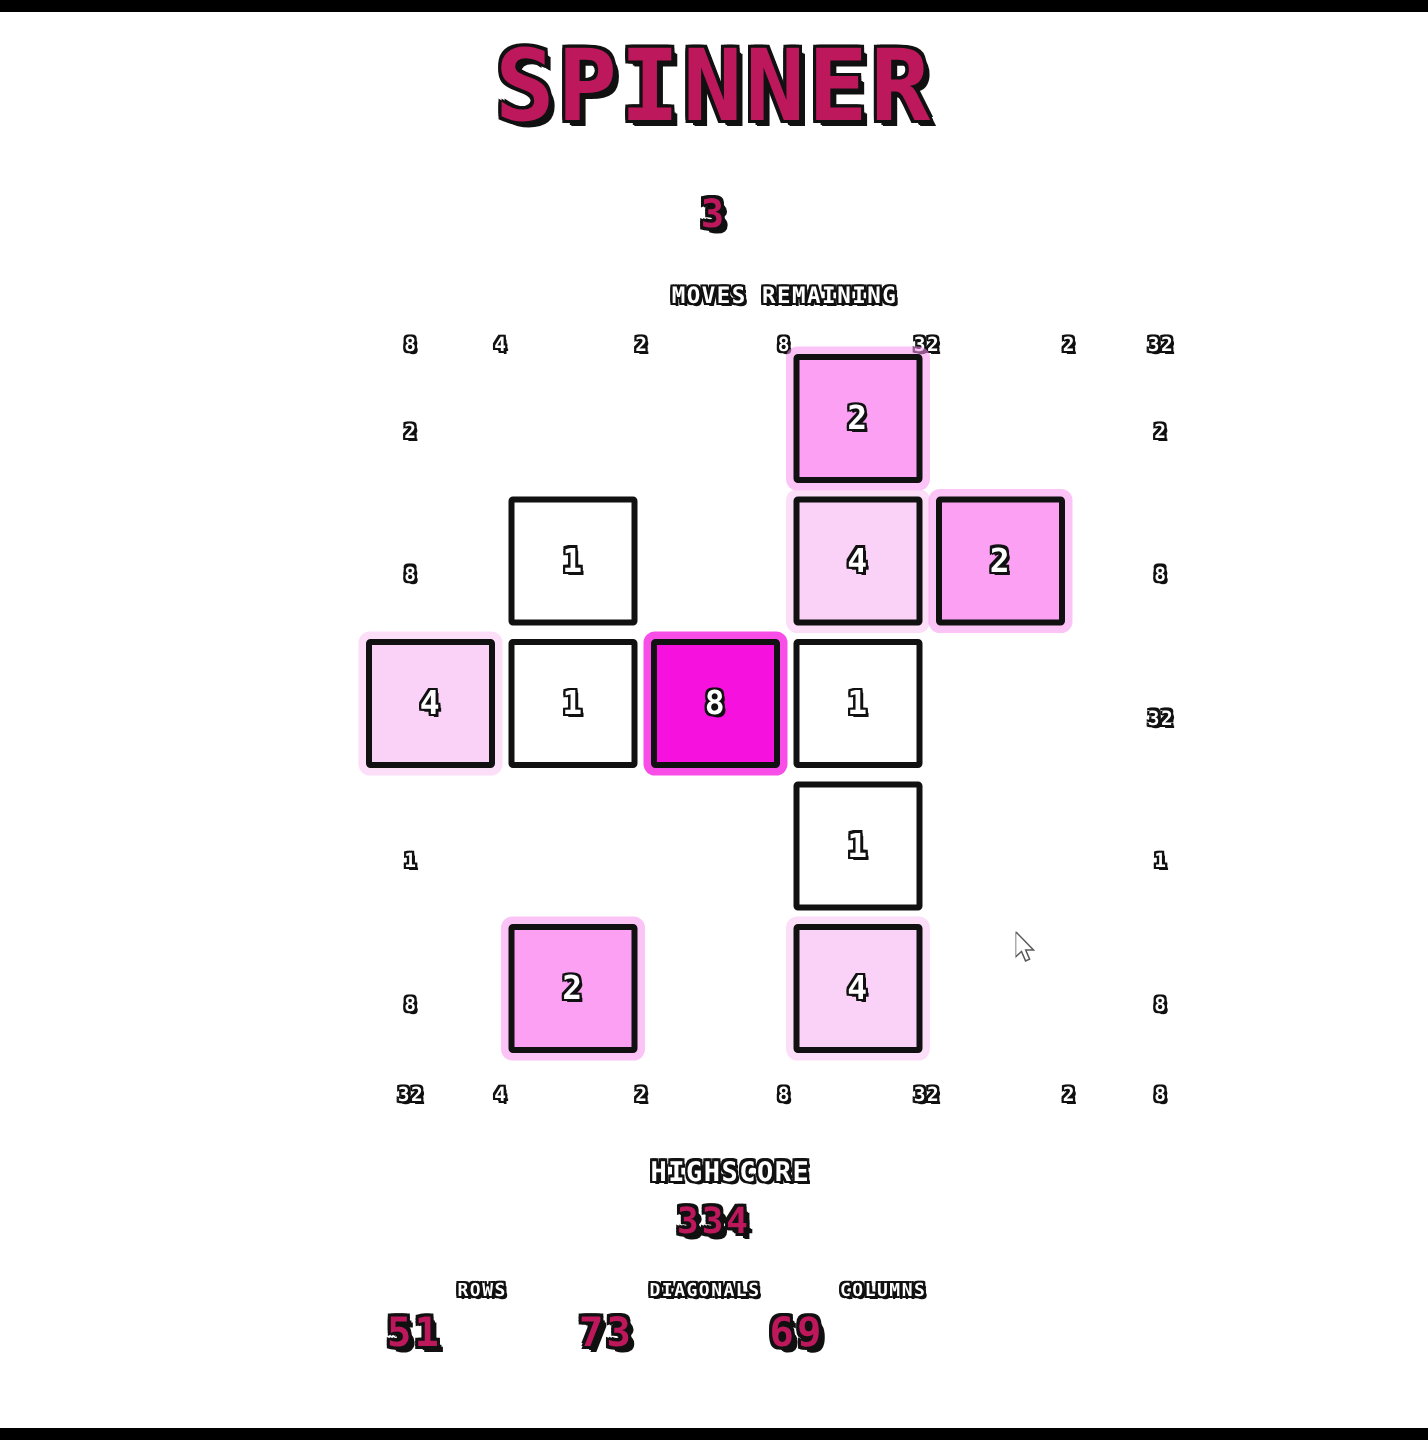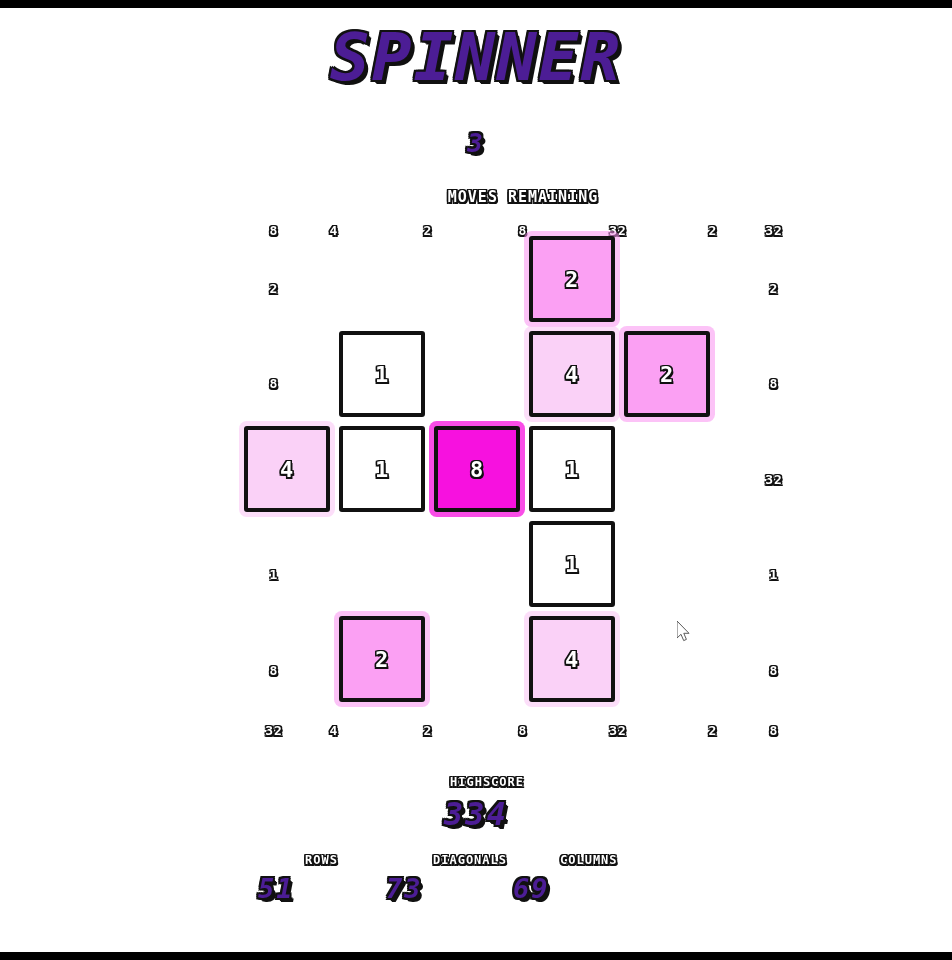--- a/index.html
+++ b/index.html
@@ -10,32 +10,31 @@
   }
   body {
     width: 952px;
     height: 960px;
     position: relative;
     overflow: hidden;
   }
 
   
   .pix {
-    color: #4c1d95;
+    color: #be185d;
     font-family: "DejaVu Sans Mono", monospace;
     font-weight: bold;
     letter-spacing: 2px;
     -webkit-text-stroke: 0px;
     text-shadow:
       -2px -2px 0 #111, 0px -2px 0 #111, 2px -2px 0 #111,
       -2px  0px 0 #111,                  2px  0px 0 #111,
       -2px  2px 0 #111, 0px  2px 0 #111, 2px  2px 0 #111,
        3px  3px 0 #111, 4px 4px 0 #111;
     white-space: nowrap;
-    font-style: italic;
   }
   .pix-sm {
     color: #ffffff;
     font-family: "DejaVu Sans Mono", monospace;
     font-weight: bold;
     letter-spacing: 1px;
     text-shadow:
       -1.5px -1.5px 0 #111, 0 -1.5px 0 #111, 1.5px -1.5px 0 #111,
       -1.5px  0 0 #111,                      1.5px  0 0 #111,
       -1.5px  1.5px 0 #111, 0  1.5px 0 #111, 1.5px  1.5px 0 #111,
@@ -134,28 +133,28 @@
     height: 22px;
     pointer-events: none;
   }
 
   
   #highscore-label {
     position: absolute;
     top: 774px;
     left: 0; width: 880px;
     text-align: center;
-    font-size: 12px; line-height: 16px;
+    font-size: 18px; line-height: 16px;
   }
   #highscore-value {
     position: absolute;
     top: 796px;
     left: 0; width: 952px;
     text-align: center;
-    font-size: 32px; line-height: 36px;
+    font-size: 24px; line-height: 36px;
   }
   .stat {
     position: absolute;
     width: 180px;
   }
   .stat .stat-label { font-size: 12px; line-height: 16px; display: block; }
   .stat .stat-value { font-size: 27px; line-height: 34px; display: block; margin-top: 4px; }
   #stat-rows    { left: 258px; top: 852px; }
   #stat-diag    { left: 386px; top: 852px; }
   #stat-cols    { left: 513px; top: 852px; }

